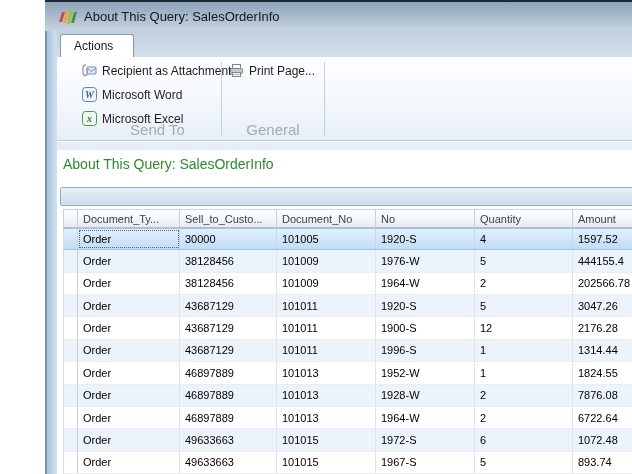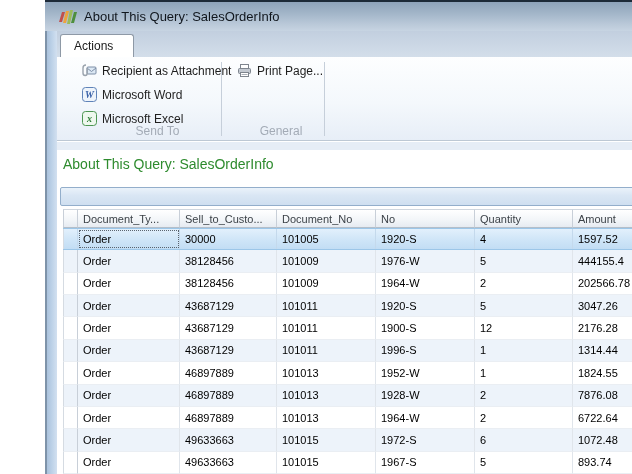--- a/index.html
+++ b/index.html
@@ -27,21 +27,21 @@
     background:linear-gradient(90deg,#7e93a9 0,#7e93a9 2px,#aac2dc 2px,#bdd2e8 7px,#d2e0f0 12px); }
 
   
   .ribbon { position:absolute; left:12px; top:57px; width:620px; height:84px;
     background:linear-gradient(180deg,#fdfeff 0%,#f4f8fc 55%,#e7eef7 100%);
     border-bottom:1px solid #bdc8d4; }
   .ribbon-sub { position:absolute; left:12px; top:142px; width:620px; height:8px;
     background:#e6edf6; }
   .rgroup { position:absolute; top:0; height:84px; }
   .rgroup-label { position:absolute; bottom:3px; left:0; right:0; text-align:center;
-    font-size:12px; color:#a3abb6; }
+    font-size:15px; color:#a3abb6; }
   .rbtn { position:absolute; display:flex; align-items:center; gap:5px;
     font-size:12px; color:#1e1e1e; cursor:default; white-space:nowrap; }
   .rbtn .ric { width:15px; height:15px; flex:0 0 auto; }
   .vsep { position:absolute; top:5px; width:1px; height:74px; background:#c6cfda; }
 
   
   .content { position:absolute; left:12px; top:150px; width:620px; height:324px; background:#fff; }
   .page-heading { position:absolute; left:6px; top:6px; font-size:14px; color:var(--green,#2e8b2e); }
   .filterbar { position:absolute; left:3px; top:37px; width:606px; height:19px;
     border:1px solid #93aecb; border-radius:2px;
@@ -109,21 +109,21 @@
           <rect x="0.5" y="0.5" width="14" height="14" rx="3" fill="#eef8ee" stroke="#4c9552" stroke-width="1"></rect>
           <text x="7.5" y="11" font-size="10" font-style="italic" font-weight="bold" font-family="Liberation Serif, serif" fill="#2e7d36" text-anchor="middle">x</text>
         </svg>
         <span>Microsoft Excel</span>
       </div>
       <div class="rgroup-label">Send To</div>
     </div>
 
     <div class="vsep" style="left:164px;"></div>
 
-    <div class="rgroup" style="left:174px; width:100px;text-decoration:underline;">
+    <div class="rgroup" style="left:166px; width:100px;text-decoration:underline;">
       <div class="rbtn" style="left:6px; top:6px;">
         <svg class="ric" viewBox="0 0 15 15">
           <rect x="3.5" y="1.5" width="8" height="4" fill="#fff" stroke="#7e858e" stroke-width="1"></rect>
           <rect x="1.5" y="5.5" width="12" height="5" rx="1" fill="#c3c9d1" stroke="#7e858e" stroke-width="1"></rect>
           <rect x="3.5" y="9.5" width="8" height="4" fill="#fff" stroke="#7e858e" stroke-width="1"></rect>
           <line x1="4.5" y1="11.5" x2="10.5" y2="11.5" stroke="#aab0b8" stroke-width="1"></line>
         </svg>
         <span>Print Page...</span>
       </div>
       <div class="rgroup-label">General</div>

